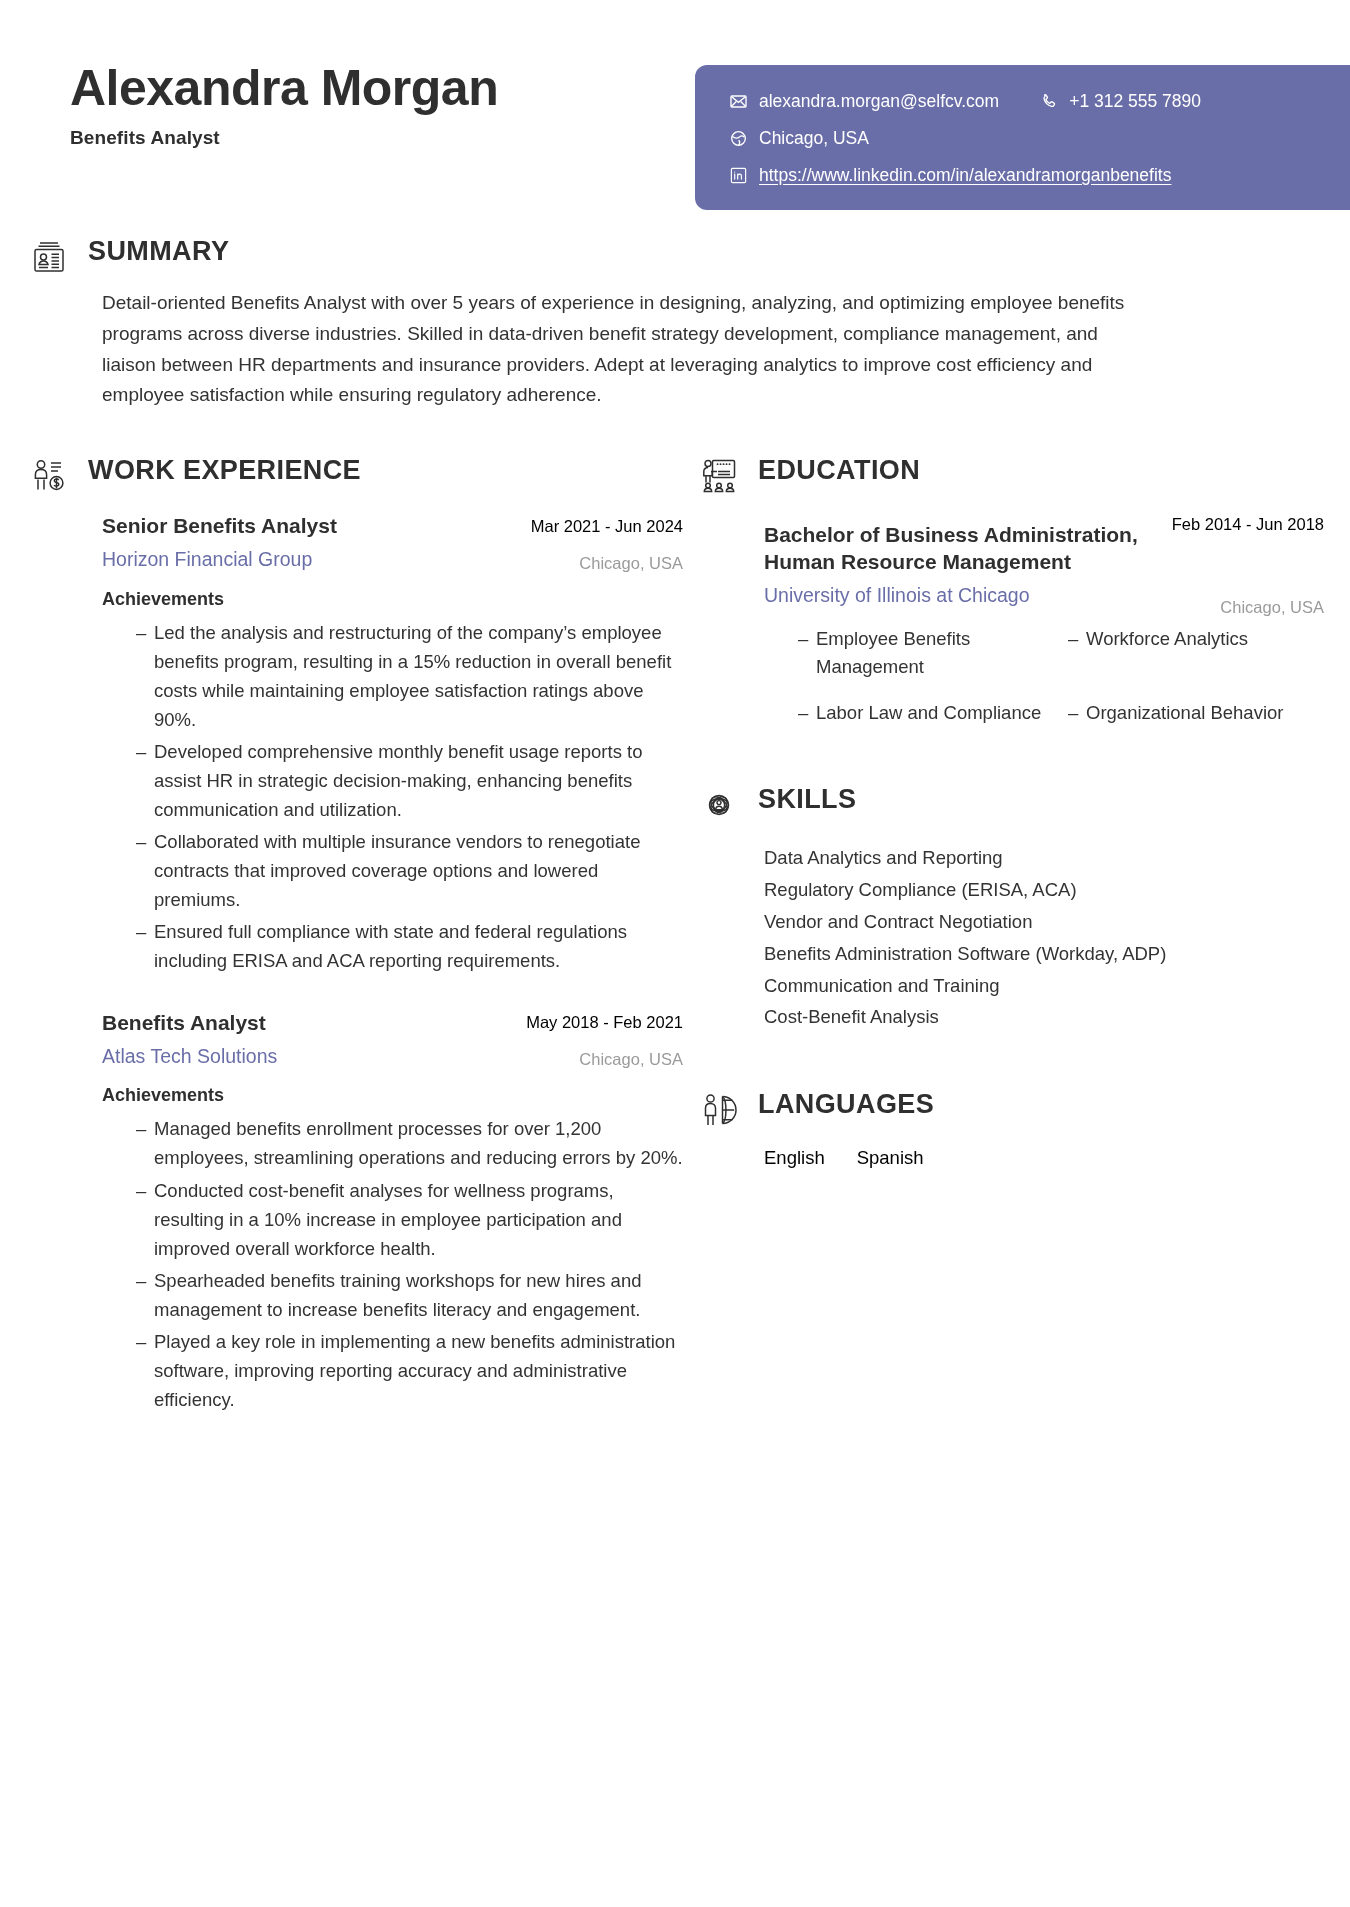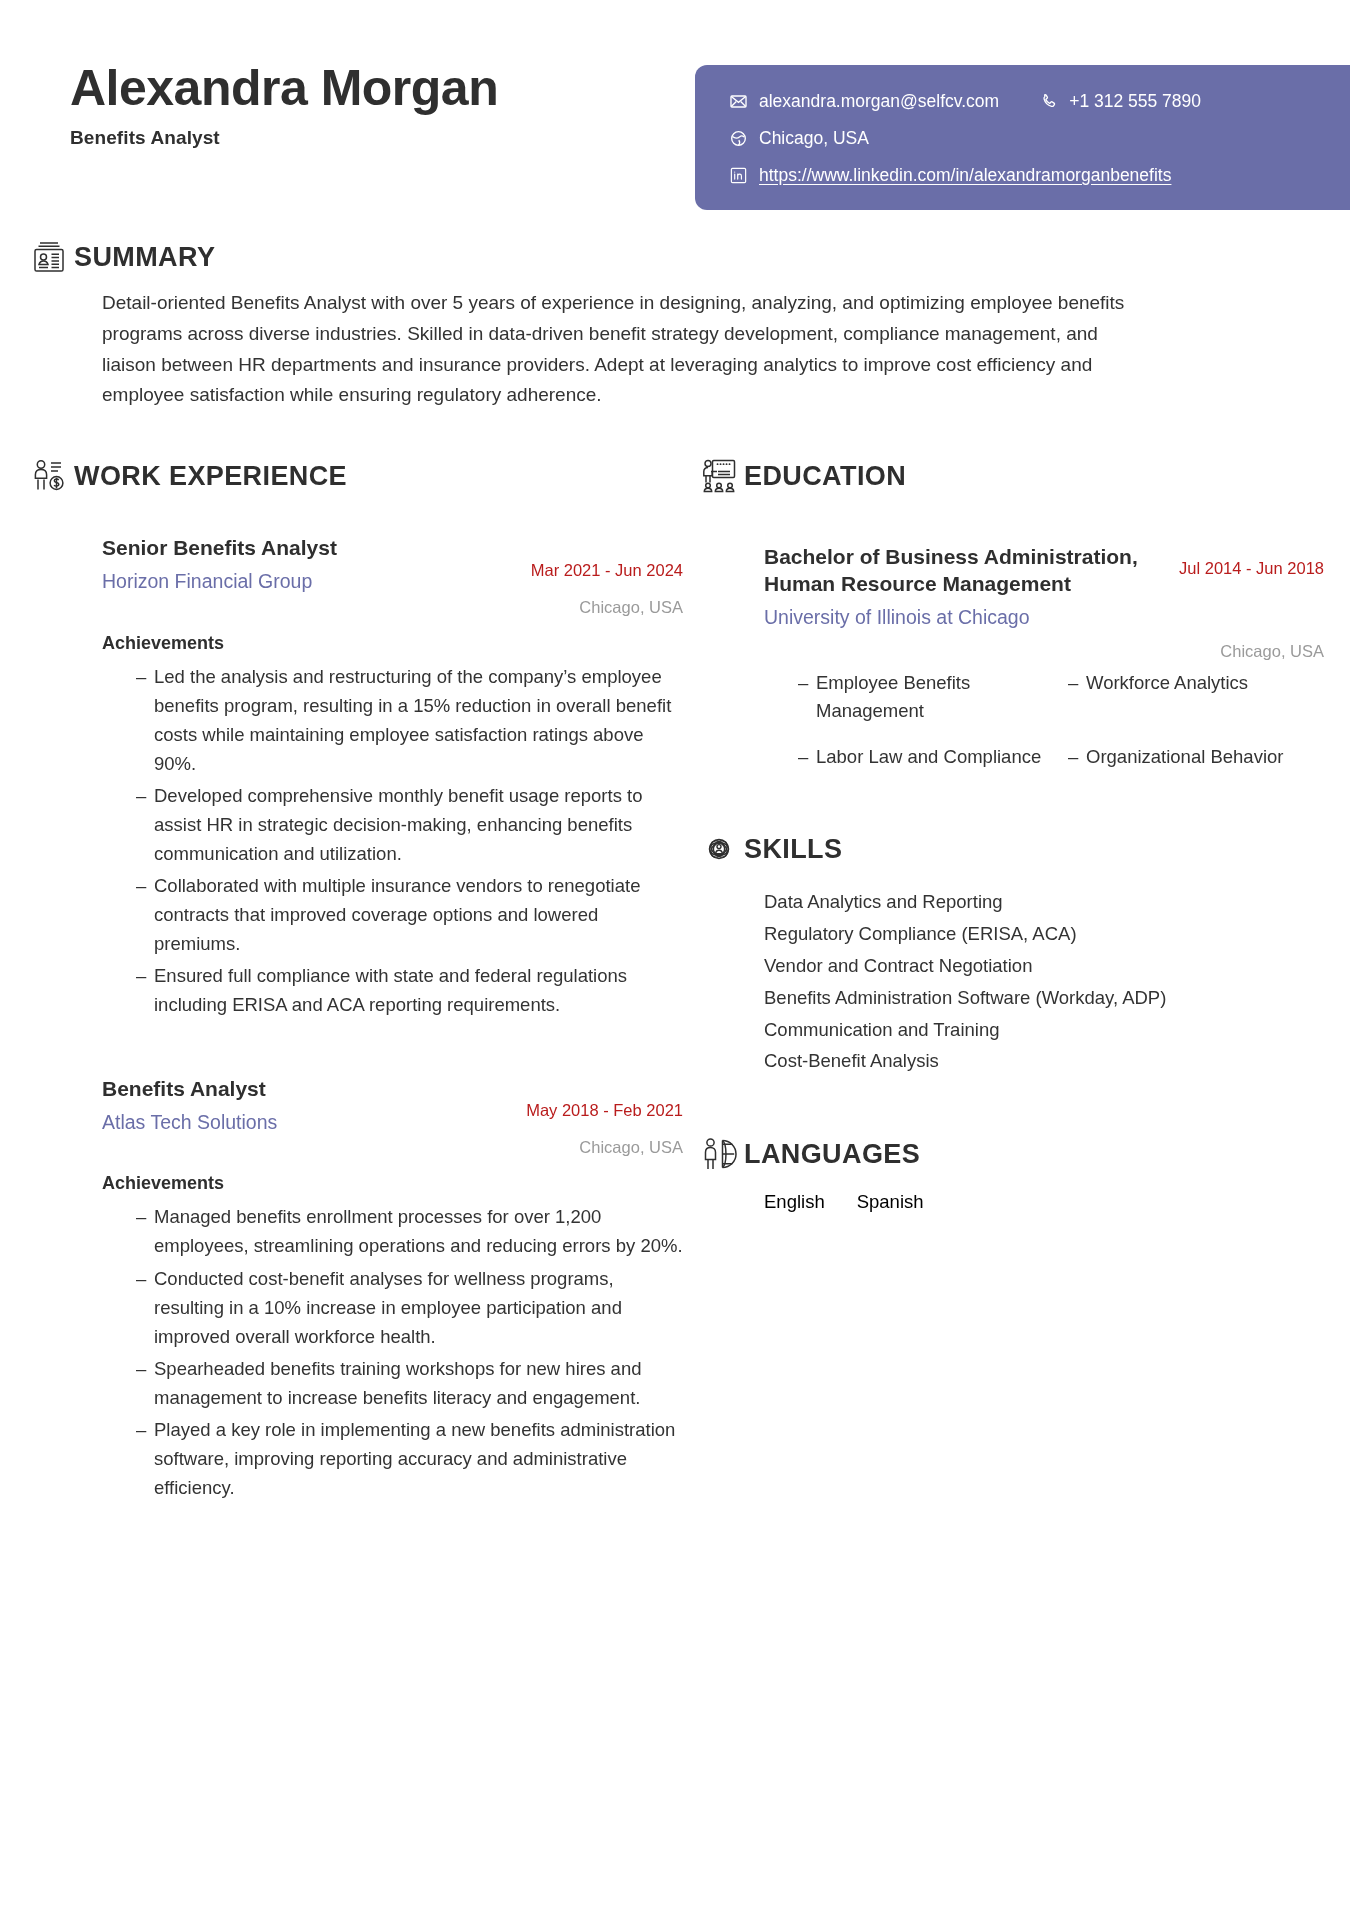--- a/index.html
+++ b/index.html
@@ -81,22 +81,21 @@
   .contact-item .ic svg { width: 19px; height: 19px; display: block; }
   .link-text {
     text-decoration: underline;
     text-underline-offset: 3px;
     color: #ffffff;
   }
 
   
   .section-head {
     display: flex;
-    align-items: center;
-    gap: 4px;
+    gap: 18px;
     margin-bottom: 16px;
   }
   .section-head .sec-ic {
     width: 42px;
     height: 42px;
     flex: 0 0 42px;
     display: flex;
     align-items: center;
     justify-content: center;
   }
@@ -155,23 +154,22 @@
     line-height: 1.28;
   }
   .entry-org {
     margin-top: 7px;
     font-size: 19.5px;
     color: #6a6ea8;
     line-height: 1.3;
   }
   .entry-date {
     font-size: 16.5px;
-    color: #b91c1c;
+    color: #000000;
     white-space: nowrap;
-    margin-top: 44px;
   }
   .entry-loc {
     margin-top: 18px;
     font-size: 16.5px;
     color: #9a9a9a;
     white-space: nowrap;
   }
   .sub-head {
     margin-top: 16px;
     font-size: 18px;
@@ -407,21 +405,21 @@
         </div>
 
         <div class="block-body">
           <div class="entry">
             <div class="entry-top">
               <div class="entry-left">
                 <div class="entry-role">Bachelor of Business Administration, Human Resource Management</div>
                 <div class="entry-org">University of Illinois at Chicago</div>
               </div>
               <div class="entry-right">
-                <div class="entry-date">Jul 2014 - Jun 2018</div>
+                <div class="entry-date">Feb 2014 - Jun 2018</div>
                 <div class="entry-loc edu-loc">Chicago, USA</div>
               </div>
             </div>
             <div class="courses-grid">
               <div class="course-item">Employee Benefits Management</div>
               <div class="course-item">Workforce Analytics</div>
               <div class="course-item">Labor Law and Compliance</div>
               <div class="course-item">Organizational Behavior</div>
             </div>
           </div>

